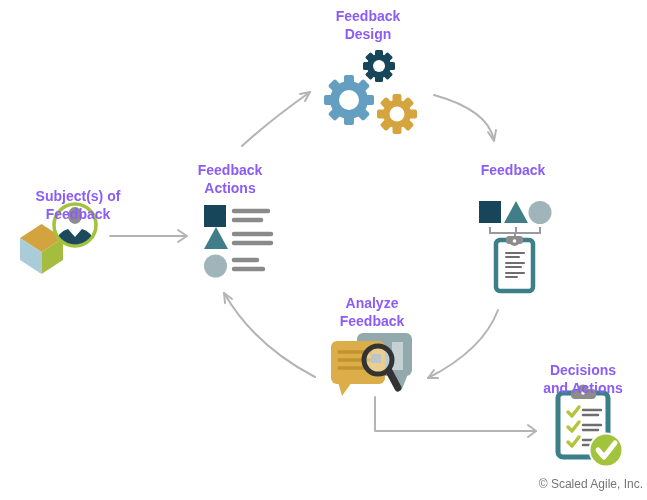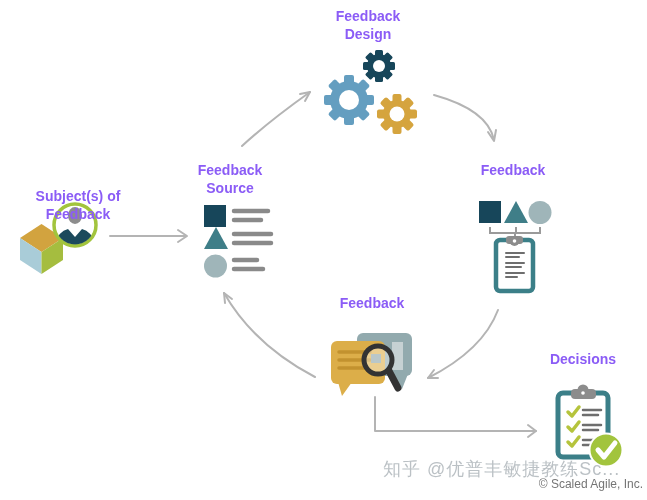--- a/index.html
+++ b/index.html
@@ -11,21 +11,21 @@
   .node-label {
     position:absolute; text-align:center; font-weight:bold;
     font-size:14px; line-height:18px; color:#8b5cf6;
   }
   .node-label span { display:block; }
   #lbl-design    { left:308px; top:7px;   width:120px; }
   #lbl-subject   { left:8px;   top:159px; width:140px;margin-top:28px; }
   #lbl-source    { left:180px; top:161px; width:100px; }
   #lbl-gather    { left:463px; top:161px; width:100px; }
   #lbl-analyze   { left:322px; top:294px; width:100px; }
-  #lbl-decisions { left:524px; top:350px; width:118px; }
+  #lbl-decisions { left:524px; top:361px; width:118px; }
   .wm-social {
     position:absolute; left:383px; top:457px; font-size:18px;
     color:rgba(164,172,177,0.75); letter-spacing:1px; white-space:nowrap;
   }
   .wm-copyright {
     position:absolute; right:4px; top:477px; font-size:12px;
     color:#757575; white-space:nowrap;
   }
 </style>
 </head>
@@ -201,28 +201,29 @@
   <div class="node-label" id="lbl-design">
     <span>Feedback</span>
     <span>Design</span>
   </div>
   <div class="node-label" id="lbl-subject">
     <span>Subject(s) of</span>
     <span>Feedback</span>
   </div>
   <div class="node-label" id="lbl-source">
     <span>Feedback</span>
-    <span>Source</span>
+    <span>Actions</span>
   </div>
   <div class="node-label" id="lbl-gather">
     <span>Feedback</span>
   </div>
   <div class="node-label" id="lbl-analyze">
+    <span>Analyze</span>
     <span>Feedback</span>
   </div>
   <div class="node-label" id="lbl-decisions">
     <span>Decisions</span>
-  </div>
-
-  <div class="wm-social">知乎 @优普丰敏捷教练Sc...</div>
+    <span>and Actions</span>
+  </div>
+
   <div class="wm-copyright">© Scaled Agile, Inc.</div>
 
 </div>
 
 </body></html>

